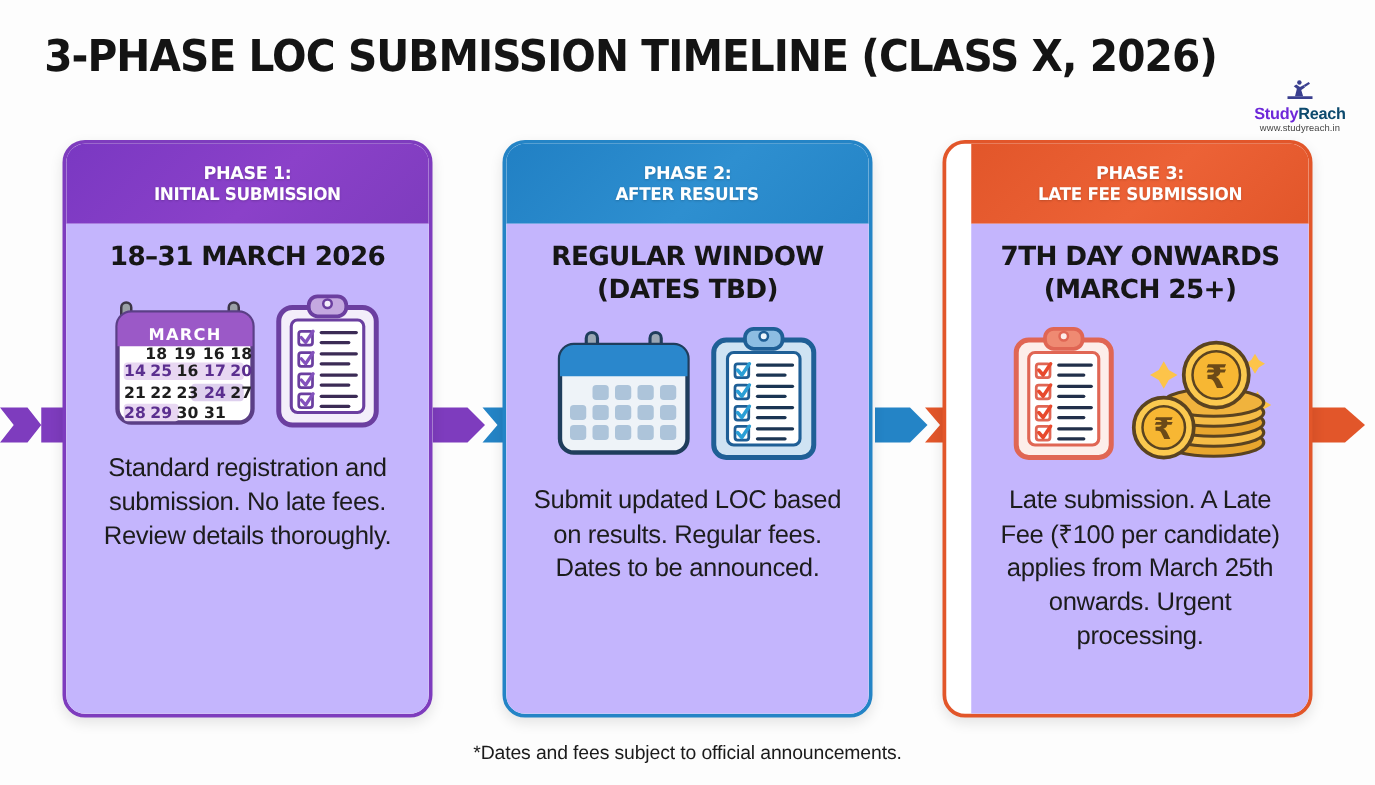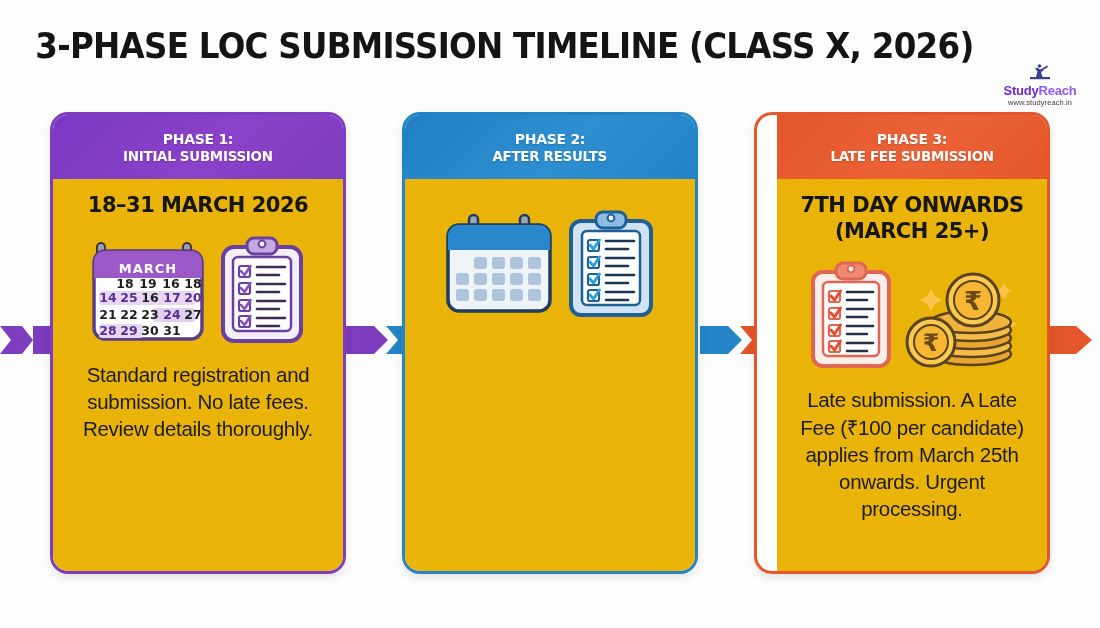--- a/index.html
+++ b/index.html
@@ -48,21 +48,21 @@
     text-align: center;
     line-height: 1;
   }
   .logo-mark { height: 18px; margin-bottom: 2px; }
   .logo-name {
     font-size: 13px;
     font-weight: 700;
     letter-spacing: -0.2px;
   }
   .logo-name .s1 { color: #6d28d9; }
-  .logo-name .s2 { color: #8b5cf6; }
+  .logo-name .s2 { color: #0c4a6e; }
   .logo-url {
     font-size: 7.5px;
     color: #444;
     margin-top: 2px;
     letter-spacing: 0.1px;
   }
 
   
   .arrow {
     position: absolute;
@@ -109,21 +109,21 @@
     line-height: 1.22;
     letter-spacing: -0.3px;
     text-shadow: 0 1px 2px rgba(0,0,0,0.18);
   }
   .p1 .card-head { background: linear-gradient(135deg,#7a38c2 0%,#8b41c9 55%,#7e3cbe 100%); }
   .p2 .card-head { background: linear-gradient(135deg,#2180c4 0%,#2e8fd0 55%,#2484c6 100%); }
   .p3 .card-head { background: linear-gradient(135deg,#e2562a 0%,#ec6236 55%,#e2562a 100%); }
   .card-head .l2 { white-space: nowrap; transform: scaleX(0.96); display:inline-block; }
 
   .card-body {
-    background: #eab308;
+    background: #c4b5fd;
     flex: 1;
     display: flex;
     flex-direction: column;
     align-items: center;
     padding: 14px 12px 10px;
   }
 
   .card-subtitle {
     font-family: "DejaVu Sans", sans-serif;
     font-weight: 700;
@@ -299,20 +299,24 @@
         <div class="card-text">Standard registration and submission. No late fees. Review details thoroughly.</div>
       </div>
     </div>
 
     <div class="card p2">
       <div class="card-head">
         <div>PHASE 2:</div>
         <span class="l2">AFTER RESULTS</span>
       </div>
       <div class="card-body">
+        <div class="card-subtitle">
+          <span>REGULAR WINDOW</span>
+          <span class="sub2">(DATES TBD)</span>
+        </div>
         <div class="icon-area">
 
           <div>
             <svg width="112" height="108" viewBox="0 0 112 108">
               <rect x="26" y="6" width="9" height="20" rx="4.5" fill="#9aa6b4" stroke="#1f3d5c" stroke-width="2.5"></rect>
               <rect x="77" y="6" width="9" height="20" rx="4.5" fill="#9aa6b4" stroke="#1f3d5c" stroke-width="2.5"></rect>
               <rect x="5" y="16" width="102" height="86" rx="11" fill="#eef3f8" stroke="#1f3d5c" stroke-width="3.5"></rect>
               <path d="M5 27 a11 11 0 0 1 11 -11 h80 a11 11 0 0 1 11 11 v14 h-102 z" fill="#2a87cc"></path>
               <g fill="#adc4da">
                 <rect x="31" y="48" width="13" height="12" rx="3"></rect>
@@ -357,20 +361,21 @@
                 <line x1="41" y1="51" x2="69" y2="51"></line>
                 <line x1="41" y1="59" x2="63" y2="59"></line>
                 <line x1="41" y1="68" x2="69" y2="68"></line>
                 <line x1="41" y1="76" x2="63" y2="76"></line>
                 <line x1="41" y1="85" x2="69" y2="85"></line>
                 <line x1="41" y1="93" x2="63" y2="93"></line>
               </g>
             </svg>
           </div>
         </div>
+        <div class="card-text">Submit updated LOC based on results. Regular fees. Dates to be announced.</div>
       </div>
     </div>
 
     <div class="card p3">
       <div class="card-head">
         <div>PHASE 3:</div>
         <span class="l2">LATE FEE SUBMISSION</span>
       </div>
       <div class="card-body">
         <div class="card-subtitle">
@@ -436,14 +441,15 @@
               <text x="26" y="93" font-family="DejaVu Sans, sans-serif" font-size="24" font-weight="700" fill="#6b4a18" text-anchor="middle">₹</text>
             </svg>
           </div>
         </div>
         <div class="card-text">Late submission. A Late Fee (₹100 per candidate) applies from March 25th onwards. Urgent processing.</div>
       </div>
     </div>
 
   </div>
 
+  <div class="footer">*Dates and fees subject to official announcements.</div>
 
 </div>
 
 </body></html>

